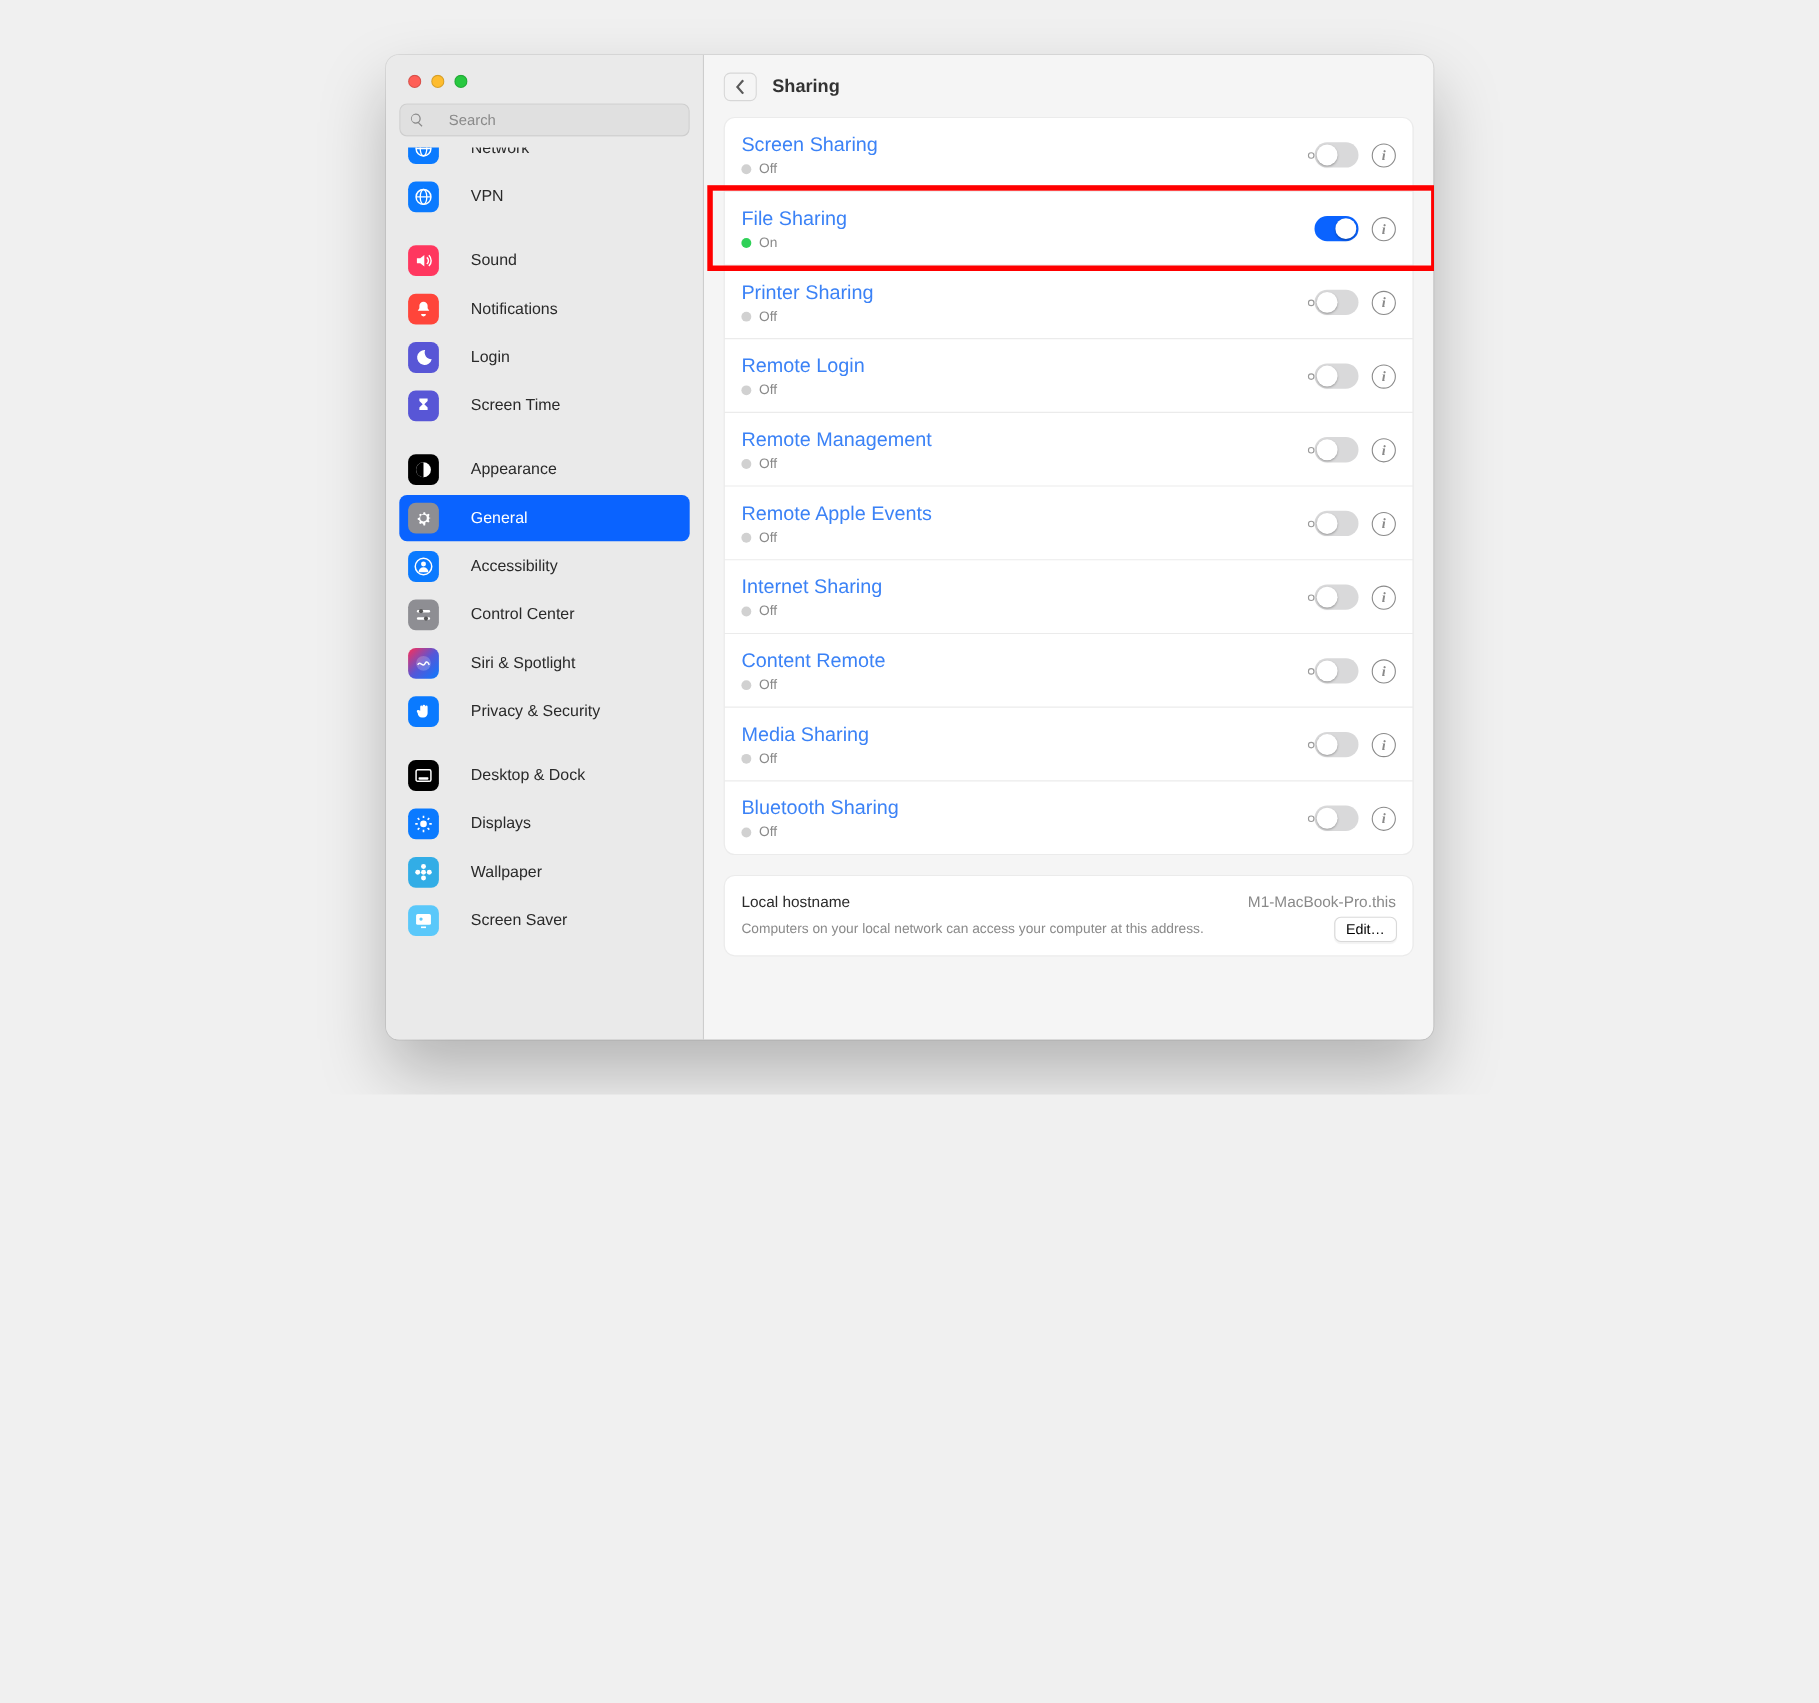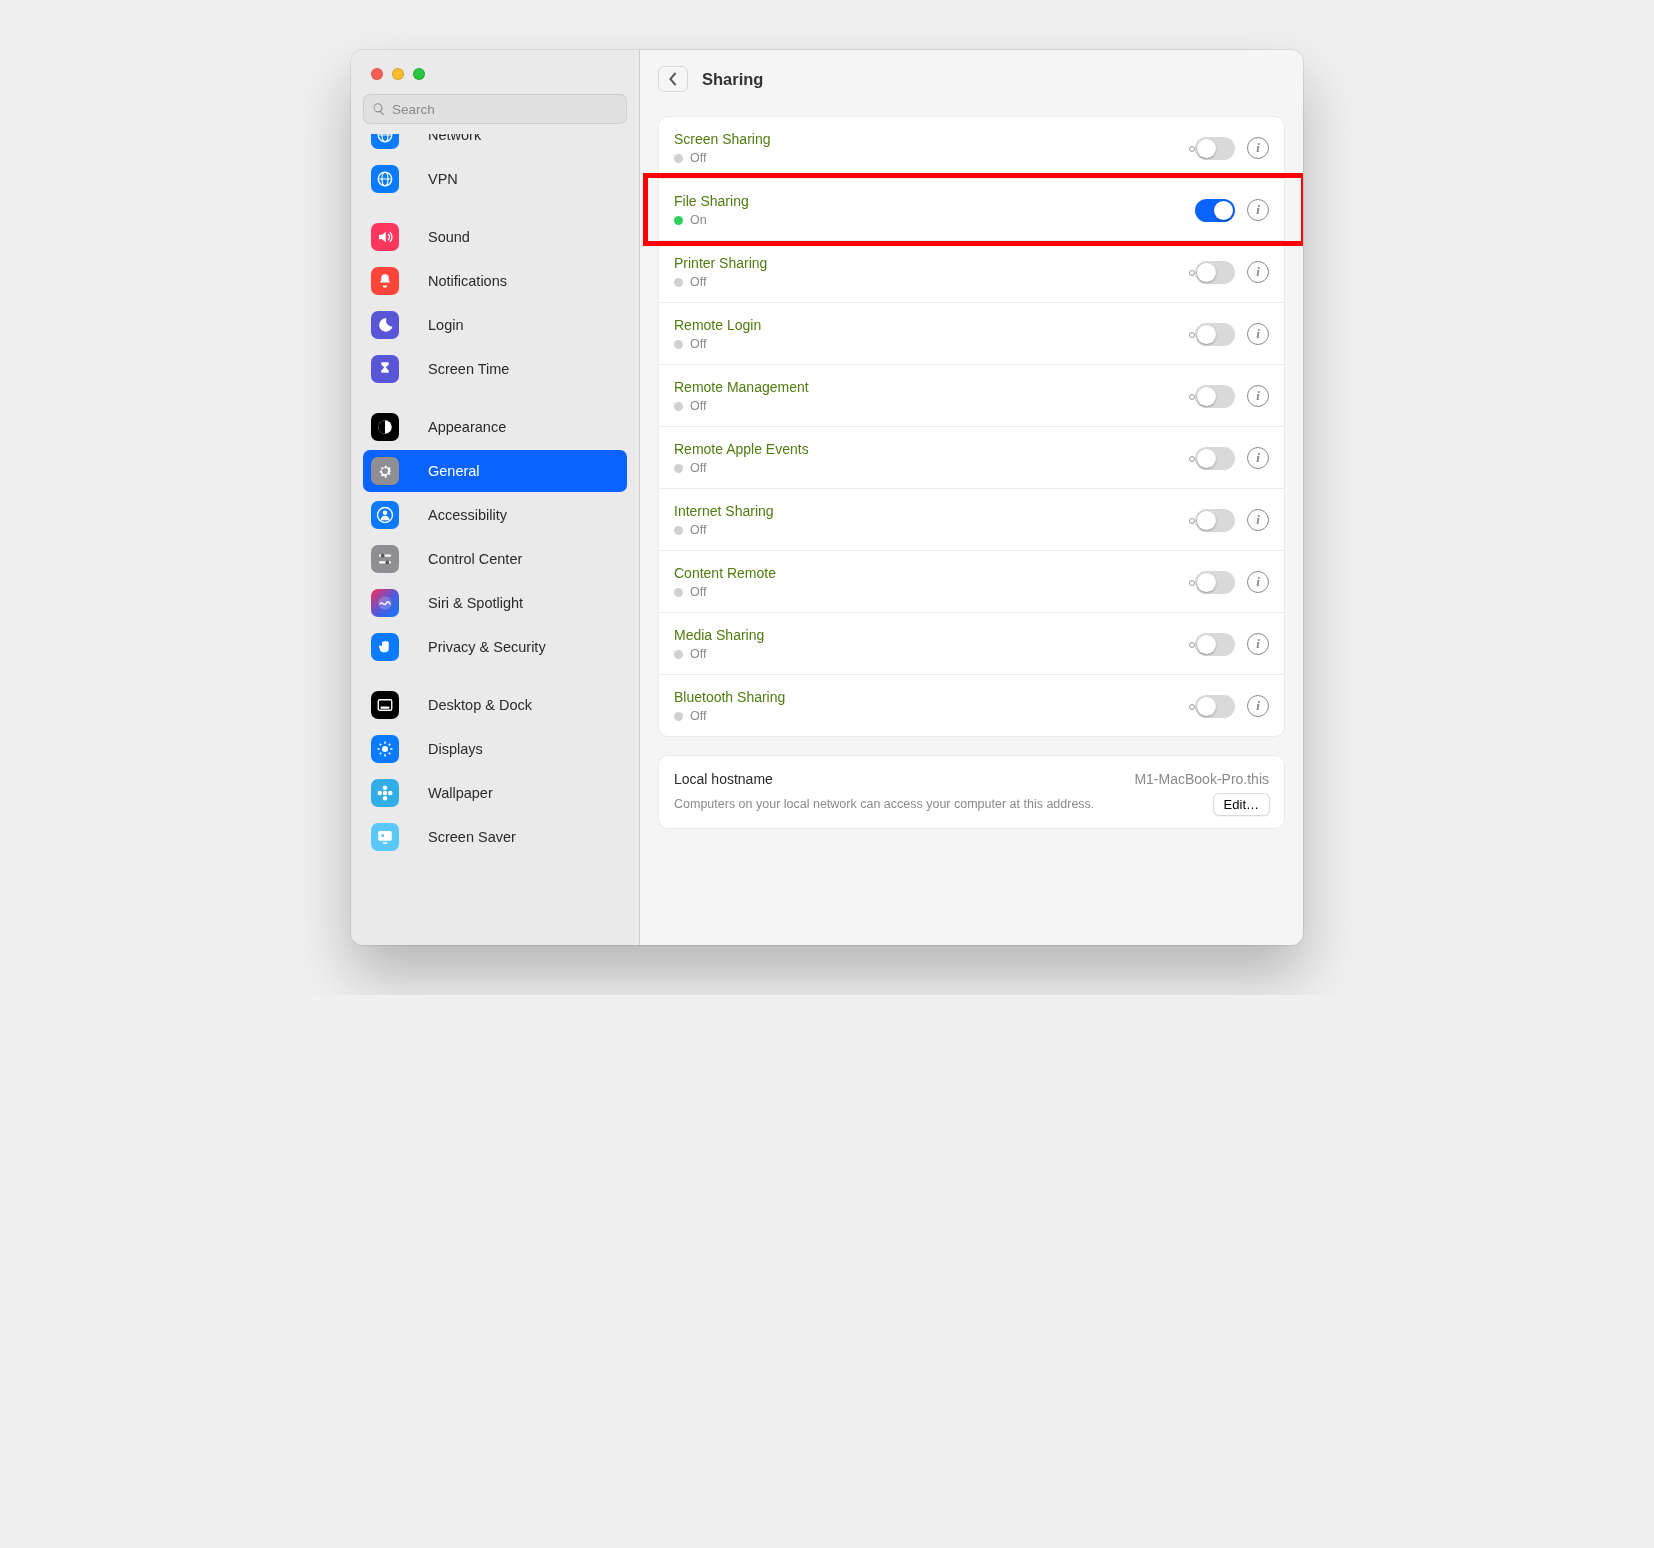--- a/index.html
+++ b/index.html
@@ -43,21 +43,21 @@
   .search-wrap { padding: 4px 12px 10px 12px; }
   .search {
     width: 100%;
     height: 30px;
     border-radius: 7px;
     background: #e0e0e0;
     border: 1px solid rgba(0,0,0,0.08);
     display: flex;
     align-items: center;
     padding: 0 8px;
-    gap: 6px;
+    gap: 22px;
     color: #8a8a8a;
     font-size: 13.5px;
   }
   .search svg { width: 14px; height: 14px; fill: #8a8a8a; }
   .sidebar-scroll {
     flex: 1;
     overflow-y: hidden;
     position: relative;
   }
   .sidebar-list {
@@ -98,21 +98,20 @@
   .bg-cyan { background:#5ac8fa; }
   .bg-siri { background: linear-gradient(135deg,#ff2d55,#5856d6,#0a7aff); }
 
   
   .content {
     flex: 1;
     background: #f5f5f5;
     display: flex;
     flex-direction: column;
     overflow: hidden;
-    gap: 10px;
   }
   .header {
     display: flex; align-items: center;
     gap: 14px;
     padding: 16px 18px 14px 18px;
   }
   .back-btn {
     width: 30px; height: 26px;
     border: 1px solid rgba(0,0,0,0.12);
     border-radius: 6px;
@@ -129,21 +128,21 @@
     border-radius: 10px;
     margin-bottom: 18px;
   }
   .row {
     display:flex; align-items:center;
     padding: 14px 15px 13px 15px;
     position:relative;
   }
   .row + .row { border-top:1px solid rgba(0,0,0,0.08); }
   .row-main { flex:1; }
-  .row-title { font-size: 14px; color:#4d7c0f; margin-bottom:4px; }
+  .row-title { font-size: 18px; color:#3b82f6; margin-bottom:4px; }
   .row-sub { font-size:12.5px; display:flex; align-items:center; gap:7px; }
   .status-dot { width:9px; height:9px; border-radius:50%; }
   .status-dot.off { background:#d1d1d1; }
   .status-dot.on { background:#30d158; }
   .status-text { color:#8a8a8a; }
   
   .switch {
     width:40px; height:23px; border-radius:23px; position:relative;
     background:#d9d9da; margin-right:12px;
   }

